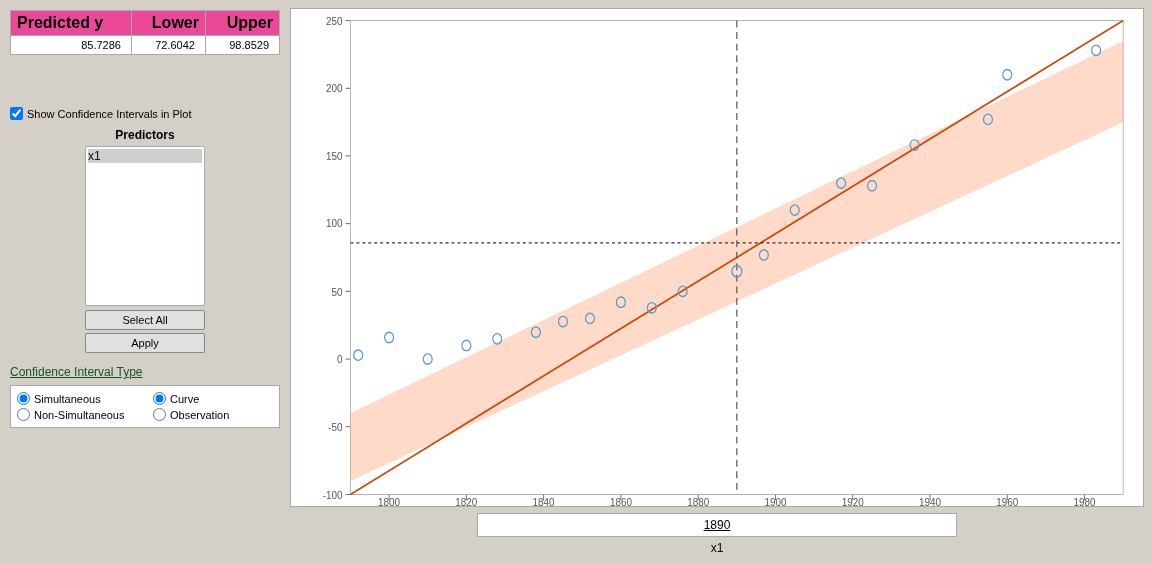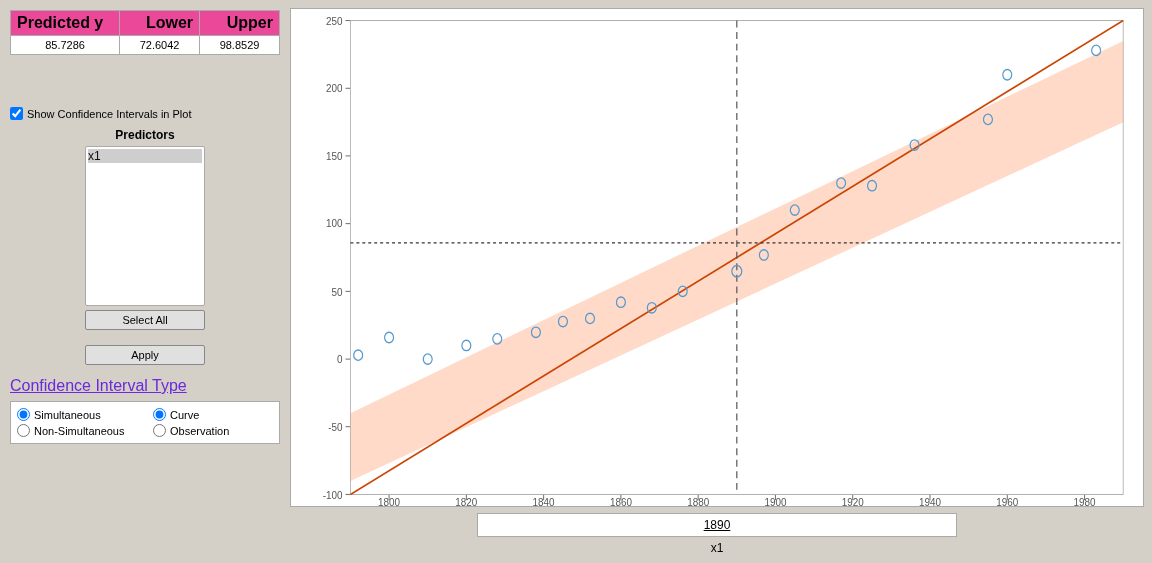--- a/index.html
+++ b/index.html
@@ -34,22 +34,22 @@
       padding: 3px 6px;
       text-align: right;
       font-weight: bold;
       font-size: 16px;
     }
     .prediction-table th:first-child {
       text-align: left;
     }
     .prediction-table td {
       border: 1px solid #aaa;
-      padding: 3px 16px;
-      text-align: center;
+      padding: 3px 10px;
+      text-align: right;
       font-size: 11px;
     }
 
     .checkbox-row {
       display: flex;
       align-items: center;
       gap: 4px;
       font-size: 11px;
       margin-top: 44px;
     }
@@ -69,42 +69,42 @@
       height: 160px;
       background: white;
       border: 1px solid #aaa;
       padding: 2px;
       font-size: 12px;
     }
     .btn-row {
       display: flex;
       flex-direction: column;
       align-items: center;
-      gap: 15px;
+      gap: 3px;
       width: 120px;
     }
     .btn {
       width: 100%;
       padding: 3px 8px;
       background: #e0e0e0;
       border: 1px solid #888;
       border-radius: 2px;
       cursor: pointer;
       font-size: 11px;
       text-align: center;
     }
 
     .ci-type-section {
       margin-top: 4px;
     }
     .ci-type-link {
-      color: #6d28d9;
+      color: #14532d;
       text-decoration: underline;
       cursor: pointer;
-      font-size: 16px;
+      font-size: 12px;
     }
     .radio-grid {
       display: grid;
       grid-template-columns: 1fr 1fr;
       gap: 3px 16px;
       margin-top: 6px;
       background: white;
       border: 1px solid #aaa;
       padding: 6px;
     }

